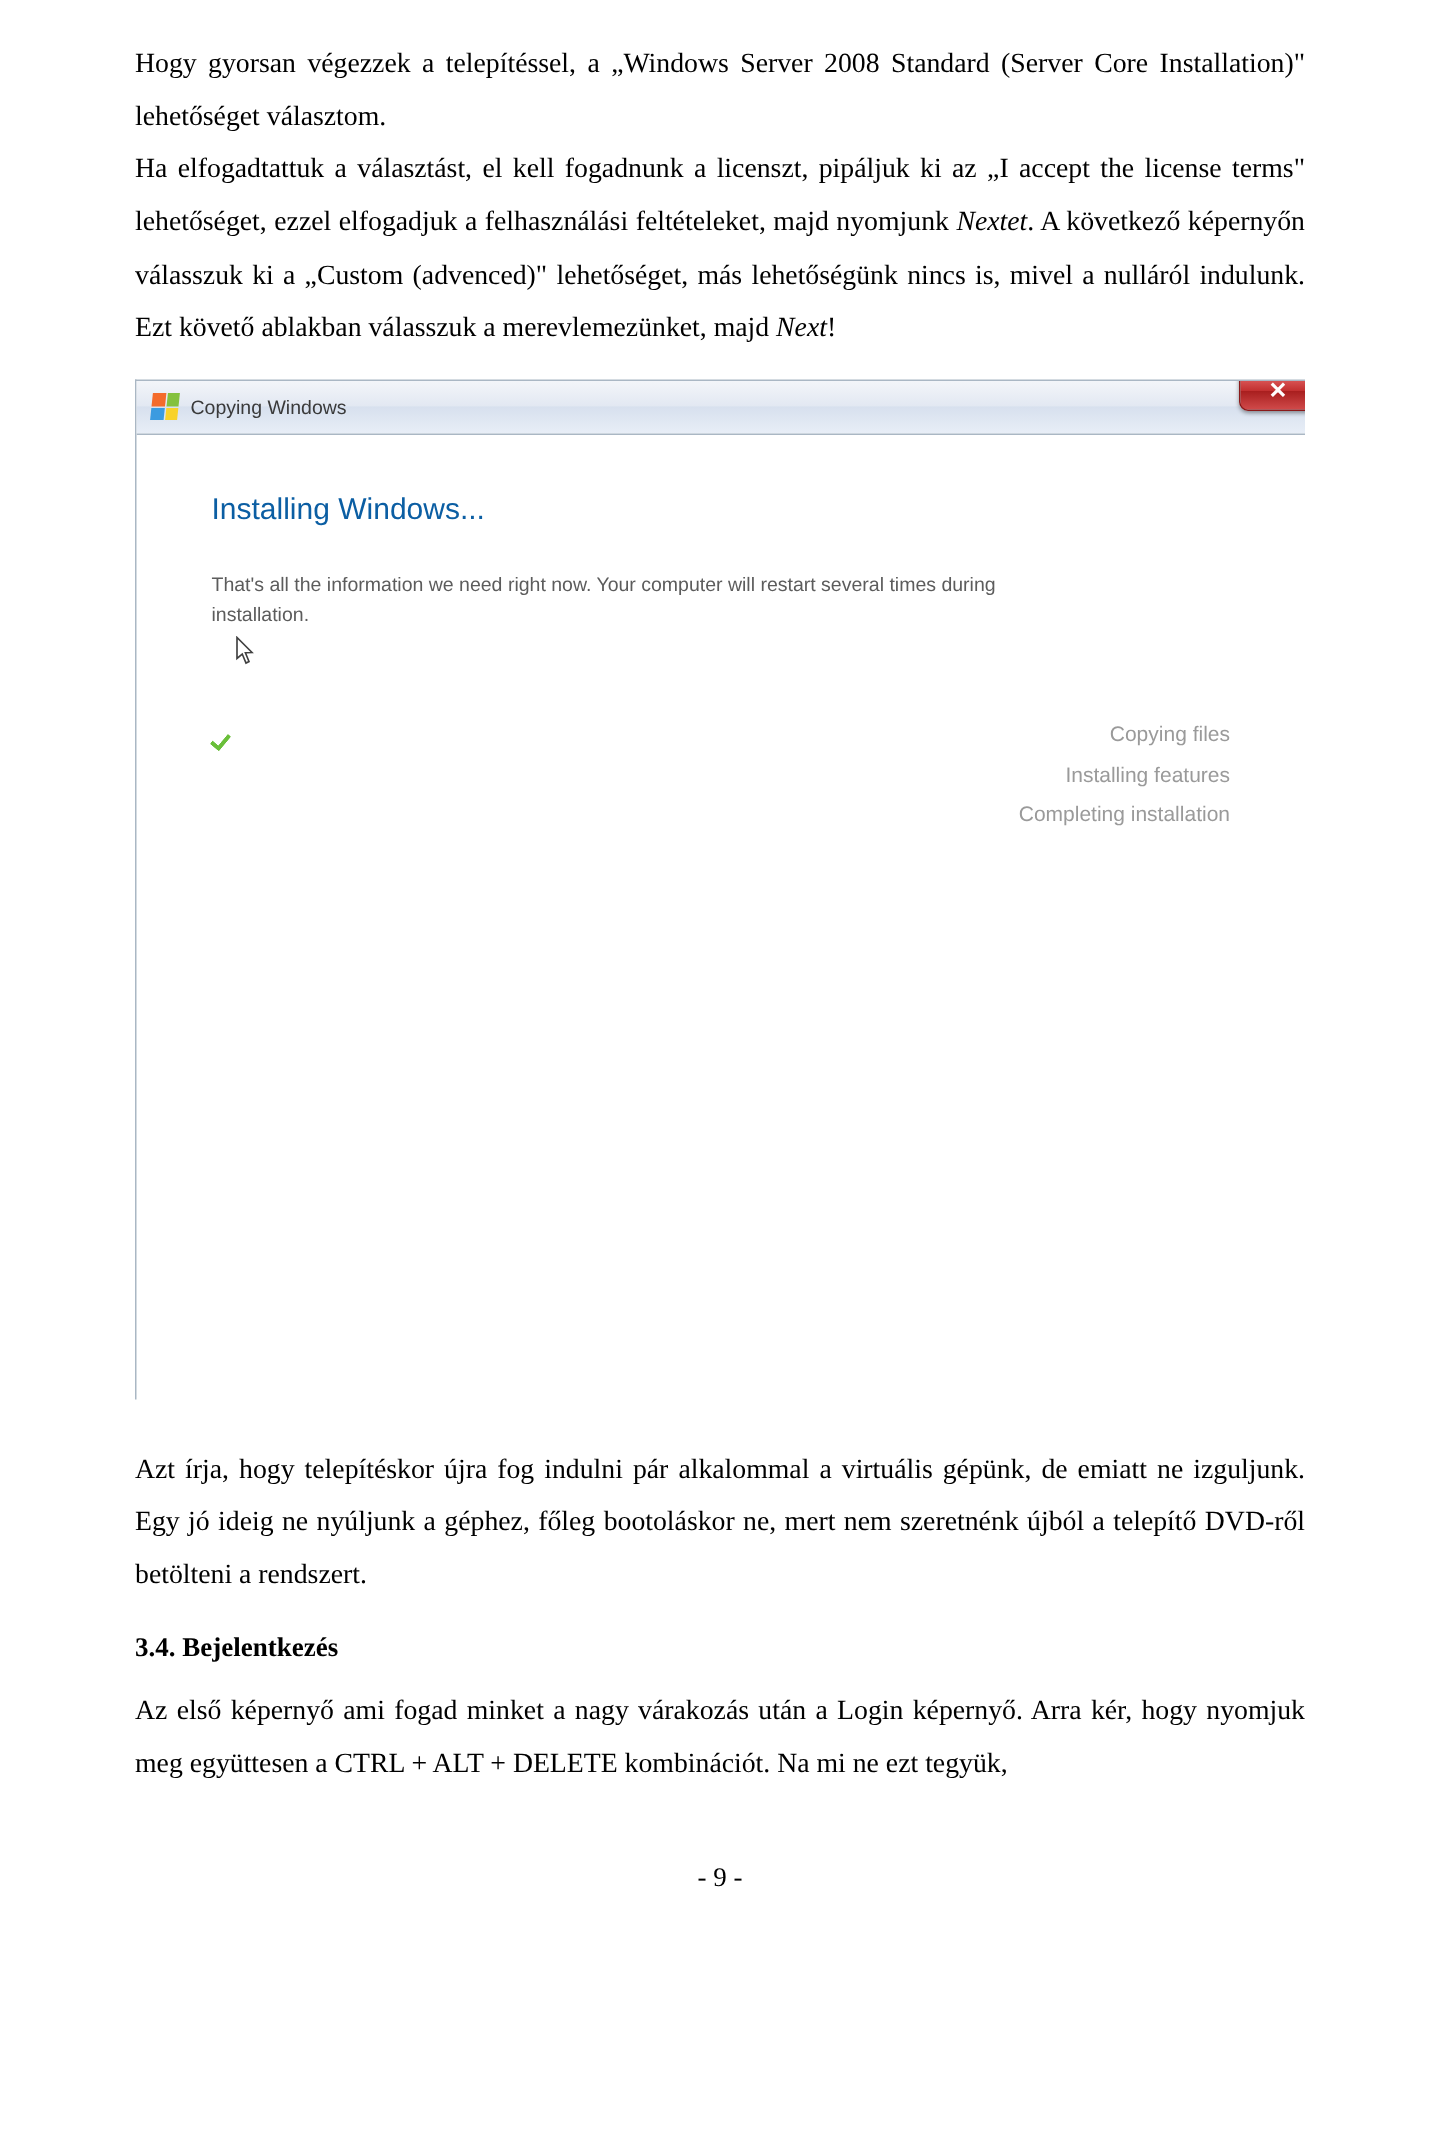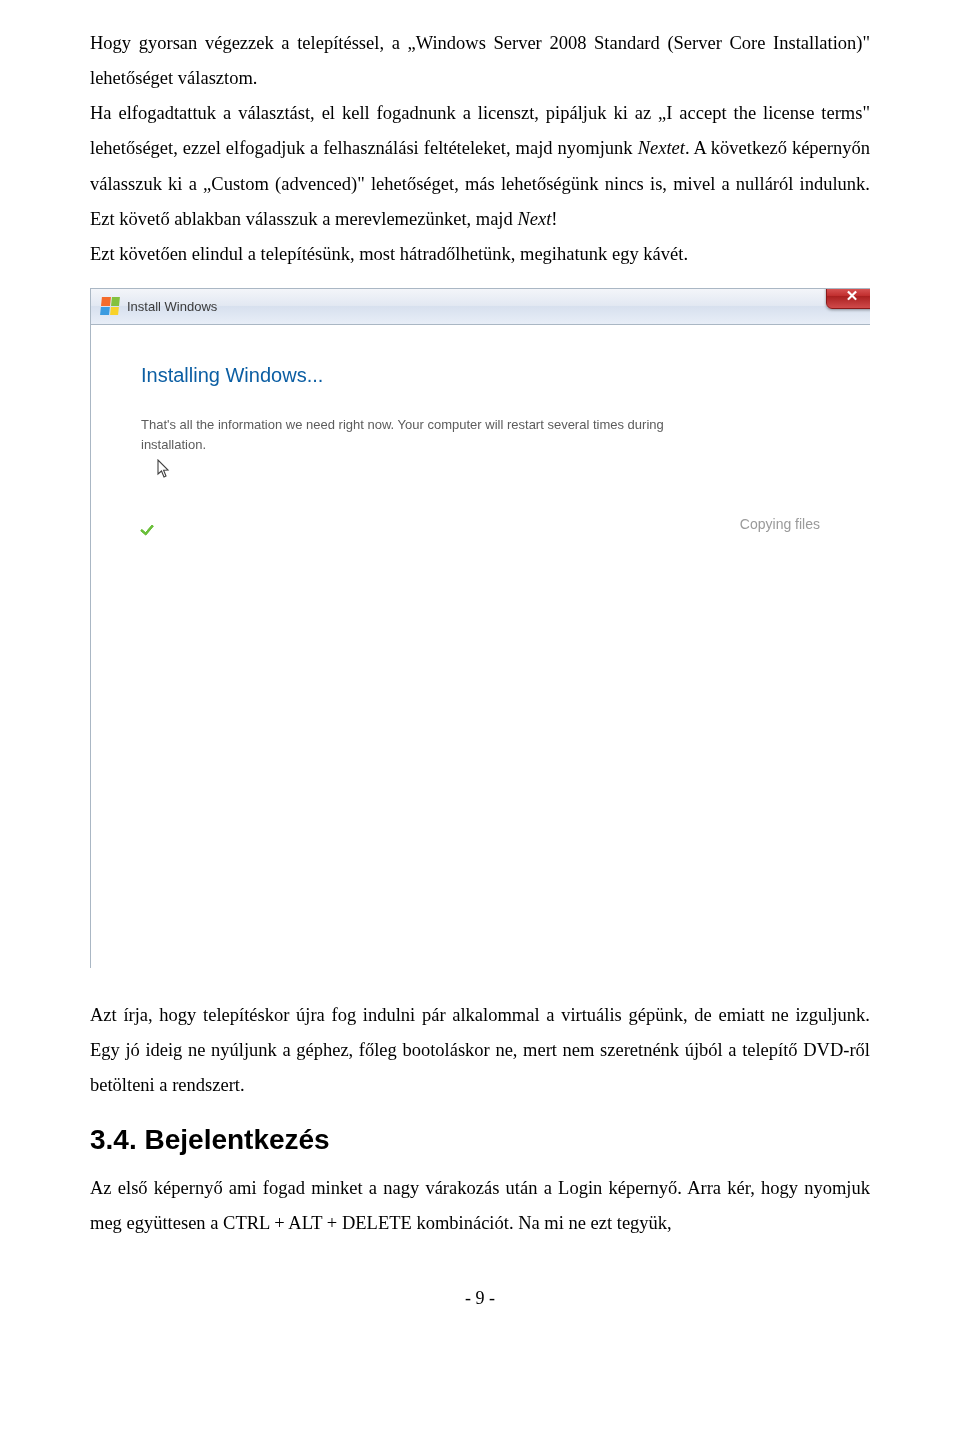--- a/index.html
+++ b/index.html
@@ -109,71 +109,76 @@
       width:5px; height:10px;
       border-right:3px solid #6abf3a;
       border-bottom:3px solid #6abf3a;
       transform: rotate(40deg);
       border-radius:1px;
     }
 
     
     .after-text { margin-top: 30px; }
     .heading-34 {
-      font-family: Liberation Sans, sans-serif;
+      font-family: Liberation Serif, serif;
       font-weight: bold;
-      font-size: 28px;
+      font-size: 18px;
       margin: 20px 0 14px 0;
       line-height:1.2;
     }
     .pagenum {
       text-align: center;
       margin-top: 40px;
       font-size: 18px;
     }
   </style>
 </head>
 <body>
 
 <div class="doc-text">
   <p>Hogy gyorsan végezzek a telepítéssel, a „Windows Server 2008 Standard (Server Core Installation)" lehetőséget választom.</p>
   <p>
     <span>Ha elfogadtattuk a választást, el kell fogadnunk a licenszt, pipáljuk ki az „I accept the license terms" lehetőséget, ezzel elfogadjuk a felhasználási feltételeket, majd nyomjunk </span><span class="italic">Nextet</span><span>. A következő képernyőn válasszuk ki a „Custom (advenced)" lehetőséget, más lehetőségünk nincs is, mivel a nulláról indulunk. Ezt követő ablakban válasszuk a merevlemezünket, majd </span><span class="italic">Next</span><span>!</span>
   </p>
-  <p>Ezt követően elindul a telepítésünk, most hátradőlhetünk, megihatunk egy kávét.</p>
 </div>
 
 <div class="screenshot">
   <div class="titlebar">
     <div class="win-flag">
         <span></span>
         <span></span>
         <span></span>
         <span></span>
       </div>
-    <span>Install Windows</span>
+    <span>Copying Windows</span>
     <div class="close-btn">
         <span>✕</span>
       </div>
   </div>
   <div class="install-body">
     <div class="install-heading">Installing Windows...</div>
     <div class="install-desc">
       <span>That's all the information we need right now. Your computer will restart several times during installation.</span>
       <span class="cursor">
         <svg class="cursor-svg" width="14" height="20" viewBox="0 0 14 20">
           <path d="M1 1 L1 15 L4.5 12 L7 18 L9 17 L6.6 11.2 L11 11 Z" fill="#ffffff" stroke="#404040" stroke-width="1.1"></path>
         </svg>
       </span>
     </div>
     <ul class="steps">
       <li class="done">
         <span class="checkmark"></span>
         <span>Copying files</span>
       </li>
+      <li>
+        <span>Installing features</span>
+      </li>
+      <li>
+        <span>Completing installation</span>
+      </li>
     </ul>
   </div>
 </div>
 
 <div class="after-text doc-text">
   <p>Azt írja, hogy telepítéskor újra fog indulni pár alkalommal a virtuális gépünk, de emiatt ne izguljunk. Egy jó ideig ne nyúljunk a géphez, főleg bootoláskor ne, mert nem szeretnénk újból a telepítő DVD-ről betölteni a rendszert.</p>
 </div>
 
 <div class="heading-34">3.4. Bejelentkezés</div>
 

